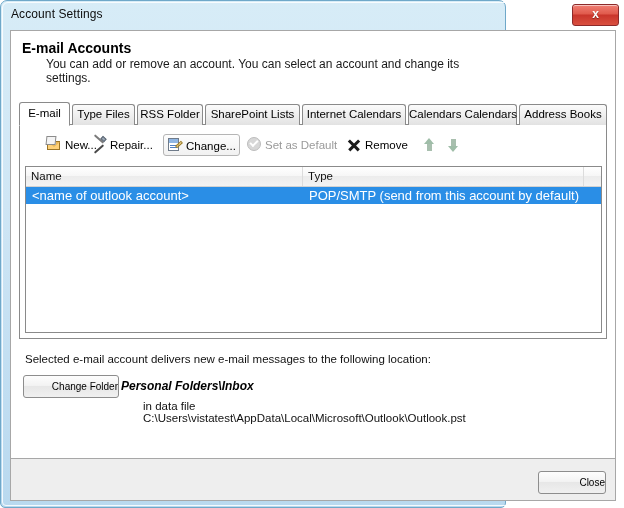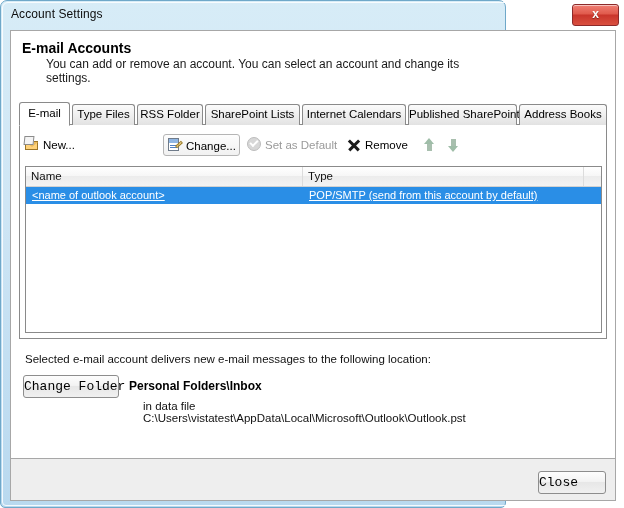--- a/index.html
+++ b/index.html
@@ -326,63 +326,63 @@
     line-height: 17px;
     background: #2a8ee6;
     color: #ffffff;
     cursor: default;
   }
   .lv-cell {
     position: absolute;
     top: 0;
     height: 17px;
     line-height: 17px;
-    font-size: 11px;
+    font-size: 13px;
     padding-left: 6px;
     box-sizing: border-box;
     white-space: nowrap;
     overflow: hidden;
-    text-decoration: underline;
   }
 
   
   .sep-note {
     position: absolute;
     left: 24px;
     top: 352px;
     font-size: 11.5px;
     color: #111;
   }
   .btn {
-    font-family: Liberation Mono, monospace;
-    font-size: 13px;
+    font-family: Liberation Sans, sans-serif;
+    font-size: 10px;
     color: #000;
     background: linear-gradient(to bottom, #fdfdfd 0%, #f3f3f3 45%, #e7e7e7 50%, #f0f0f0 100%);
     border: 1px solid #8d8d8d;
     border-radius: 3px;
     box-sizing: border-box;
-    text-align: left;
+    text-align: right;
     cursor: default;
     white-space: nowrap;
   }
   .btn-change-folder {
     position: absolute;
     left: 22px;
     top: 374px;
     width: 96px;
     height: 23px;
     line-height: 21px;
   }
   .folder-name {
     position: absolute;
-    left: 128px;
+    left: 120px;
     top: 378px;
     font-size: 12px;
     font-weight: bold;
     color: #000;
+    font-style: italic;
   }
   .folder-path {
     position: absolute;
     left: 142px;
     top: 399px;
     font-size: 11.5px;
     color: #111;
   }
 
   
@@ -413,32 +413,37 @@
   <div class="hdr-sub">You can add or remove an account. You can select an account and change its settings.</div>
 
   <div class="tabpanel"></div>
 
   <div class="tabstrip">
     <div class="tab active" style="left:0px; width:51px;">E-mail</div>
     <div class="tab" style="left:53px; width:63px;">Type Files</div>
     <div class="tab" style="left:118px; width:66px;">RSS Folder</div>
     <div class="tab" style="left:283px; width:104px;">Internet Calendars</div>
     <div class="tab" style="left:186px; width:95px;">SharePoint Lists</div>
-    <div class="tab" style="left:389px; width:109px;">Published SharePoint</div>
+    <div class="tab" style="left:389px; width:109px;">Calendars Calendars</div>
     <div class="tab" style="left:500px; width:88px;">Address Books</div>
   </div>
 
   <div class="toolbar">
 
-    <div class="tb-item" style="left:1px;">
+    <div class="tb-item" style="left:23px;">
       <span class="tb-ico ico-new">
         <span class="env"></span><span class="page"></span>
       </span><span>New...</span>
     </div>
 
+    <div class="tb-item" style="left:68px;">
+      <span class="tb-ico ico-rep">
+        <span class="wr"></span><span class="wr2"></span><span class="hd"></span>
+      </span><span>Repair...</span>
+    </div>
 
     <div class="tb-item boxed" style="left:143px;">
       <span class="tb-ico ico-chg">
         <span class="pg"></span><span class="hdrb"></span>
         <span class="bar" style="top:8px;"></span><span class="bar" style="top:10px;"></span>
         <span class="pen"></span>
       </span><span>Change...</span>
     </div>
 
     <div class="tb-item disabled" style="left:223px;">

